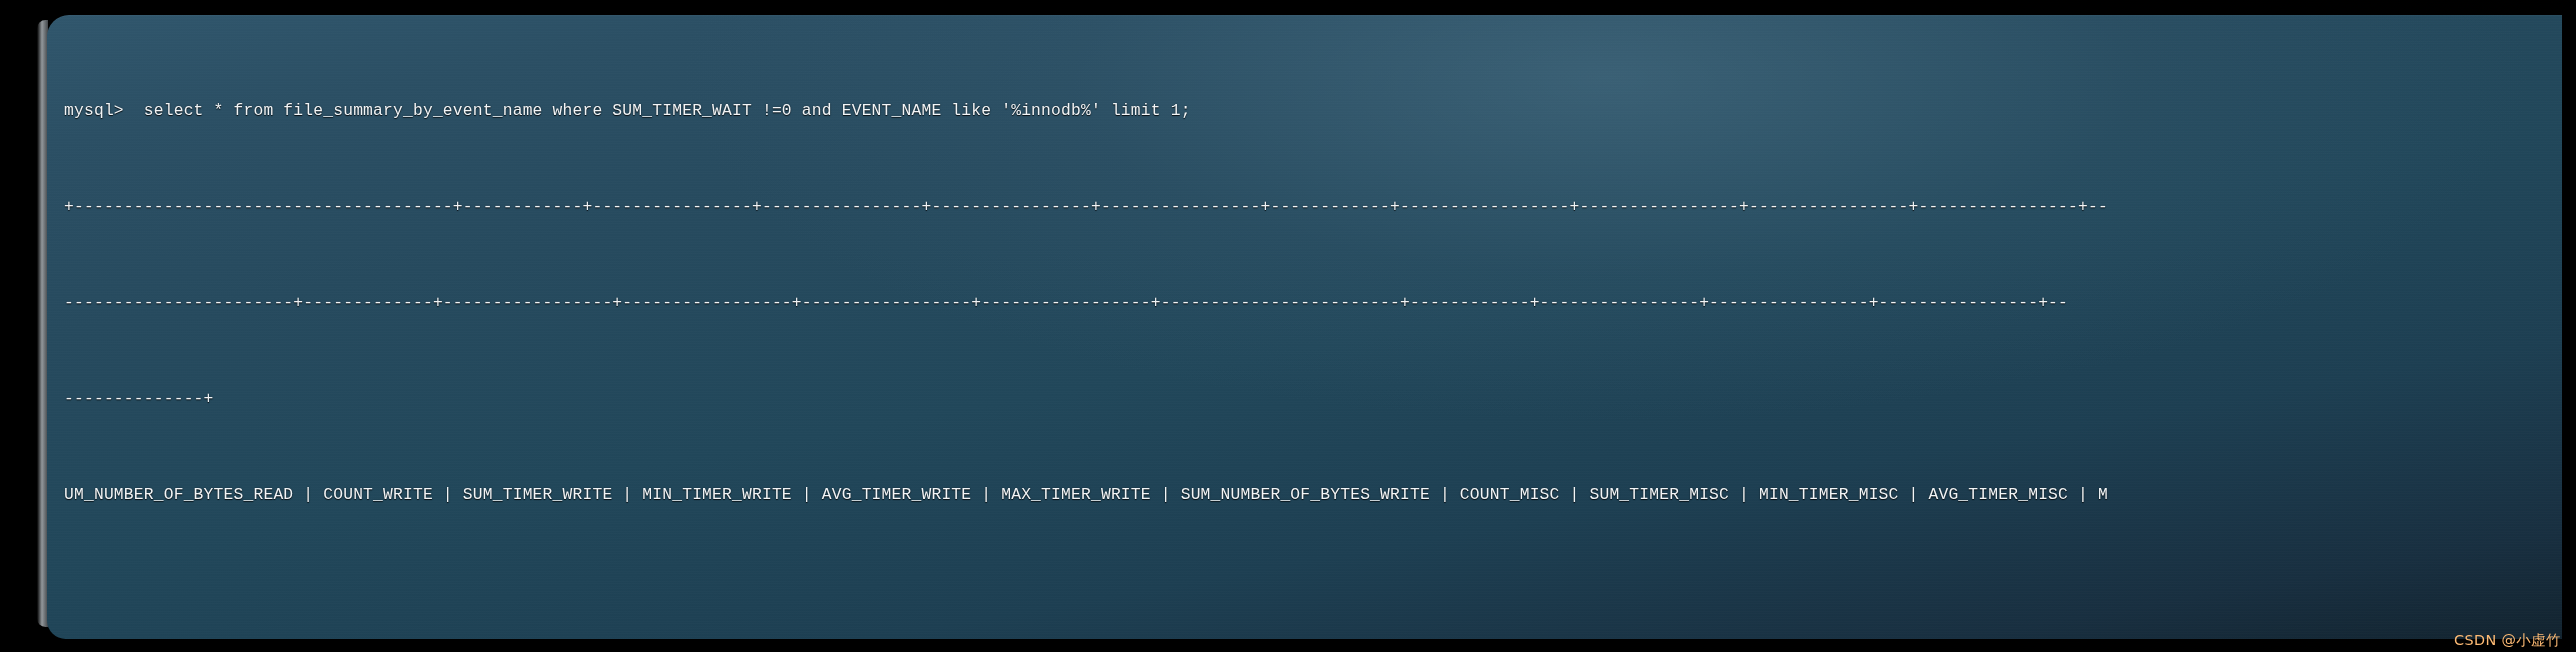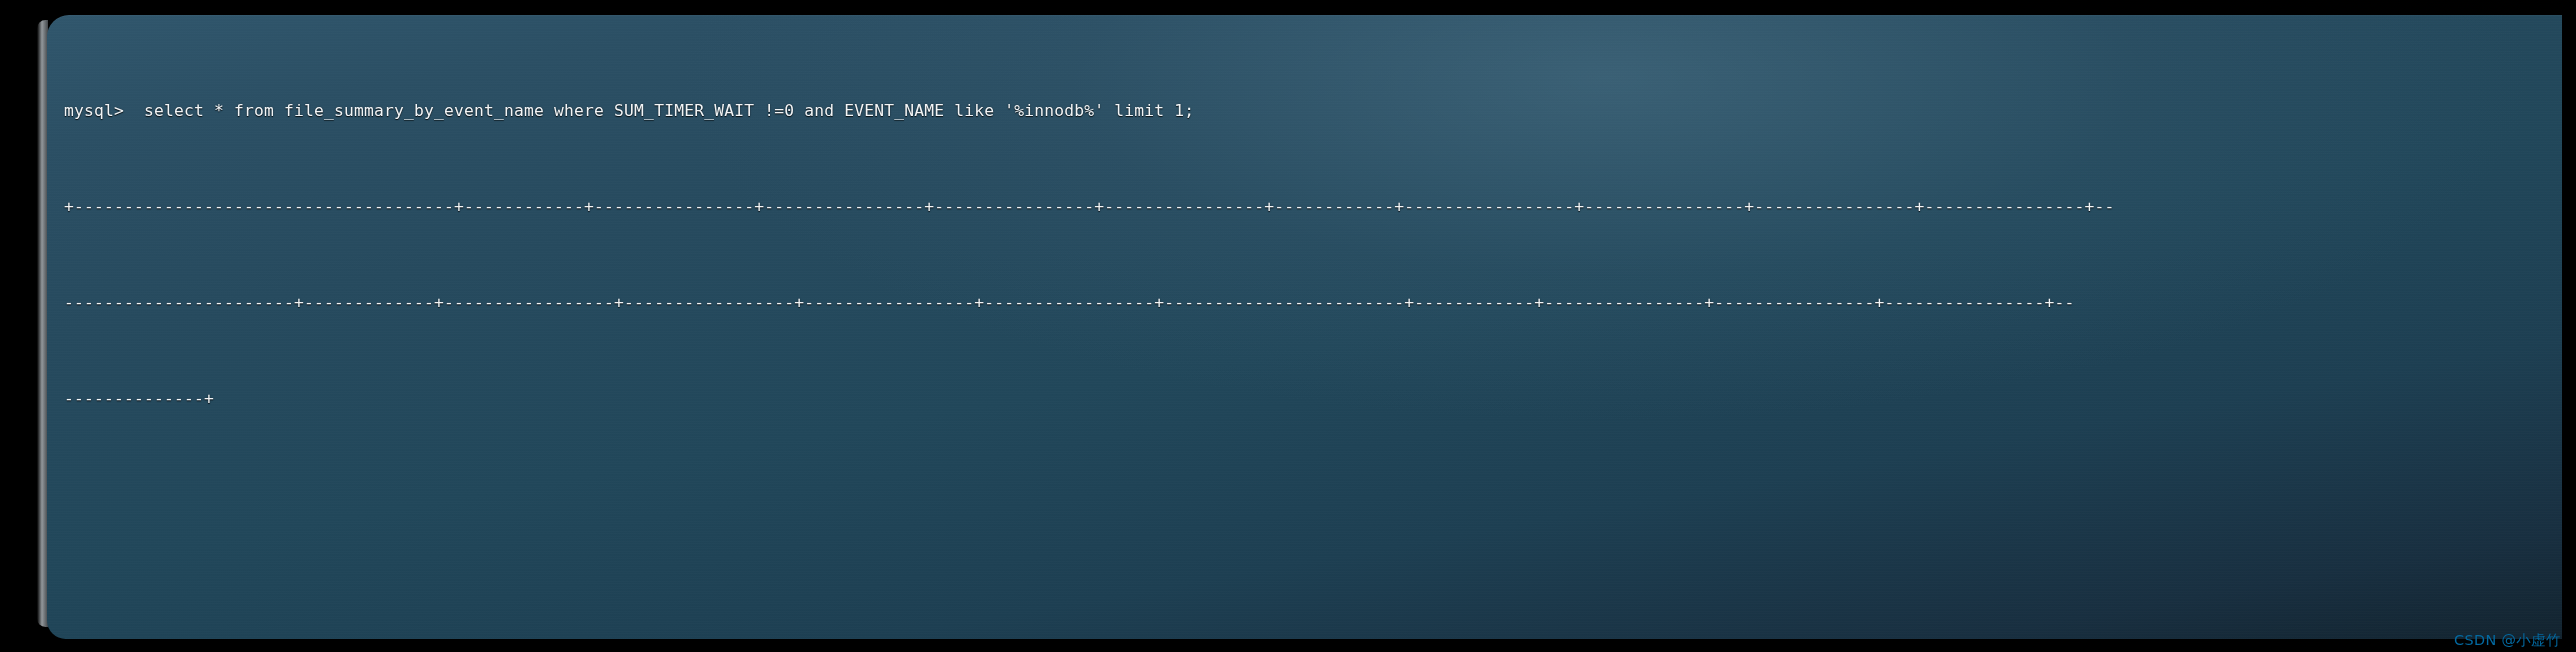--- a/index.html
+++ b/index.html
@@ -67,47 +67,49 @@
     letter-spacing: 0.2px;
     color: #f2f5f7;
     text-shadow: 0 0.8px 0.8px rgba(0,0,0,0.75), 0 0 1.7px rgba(0,0,0,0.45);
     white-space: pre;
     z-index: 3;
   }
 
   .line {
     white-space: pre;
     min-height: 32px;
+    font-family: Liberation Mono, monospace;
   }
 
   #watermark {
     position: absolute;
     right: 15.3px;
     bottom: 3.4px;
     font-family: "DejaVu Sans", "Liberation Sans", sans-serif;
     font-size: 14.4px;
-    color: #0369a1;
+    color: #fdba74;
     letter-spacing: 0.4px;
     z-index: 5;
   }
 </style>
 </head>
 <body>
 
 <div id="screen">
 
   <div id="window-edge"></div>
 
   <div id="terminal-window">
 
     <div id="console-text">
       <div class="line">mysql&gt;  select * from file_summary_by_event_name where SUM_TIMER_WAIT !=0 and EVENT_NAME like '%innodb%' limit 1;</div>
       <div class="line">+--------------------------------------+------------+----------------+----------------+----------------+----------------+------------+-----------------+----------------+----------------+----------------+--</div>
       <div class="line">-----------------------+-------------+-----------------+-----------------+-----------------+-----------------+------------------------+------------+----------------+----------------+----------------+--</div>
       <div class="line">--------------+</div>
+      <div class="line">UM_NUMBER_OF_BYTES_READ | COUNT_WRITE | SUM_TIMER_WRITE | MIN_TIMER_WRITE | AVG_TIMER_WRITE | MAX_TIMER_WRITE | SUM_NUMBER_OF_BYTES_WRITE | COUNT_MISC | SUM_TIMER_MISC | MIN_TIMER_MISC | AVG_TIMER_MISC | M</div>
       
       
       
       
       
       
       
       
       
       

